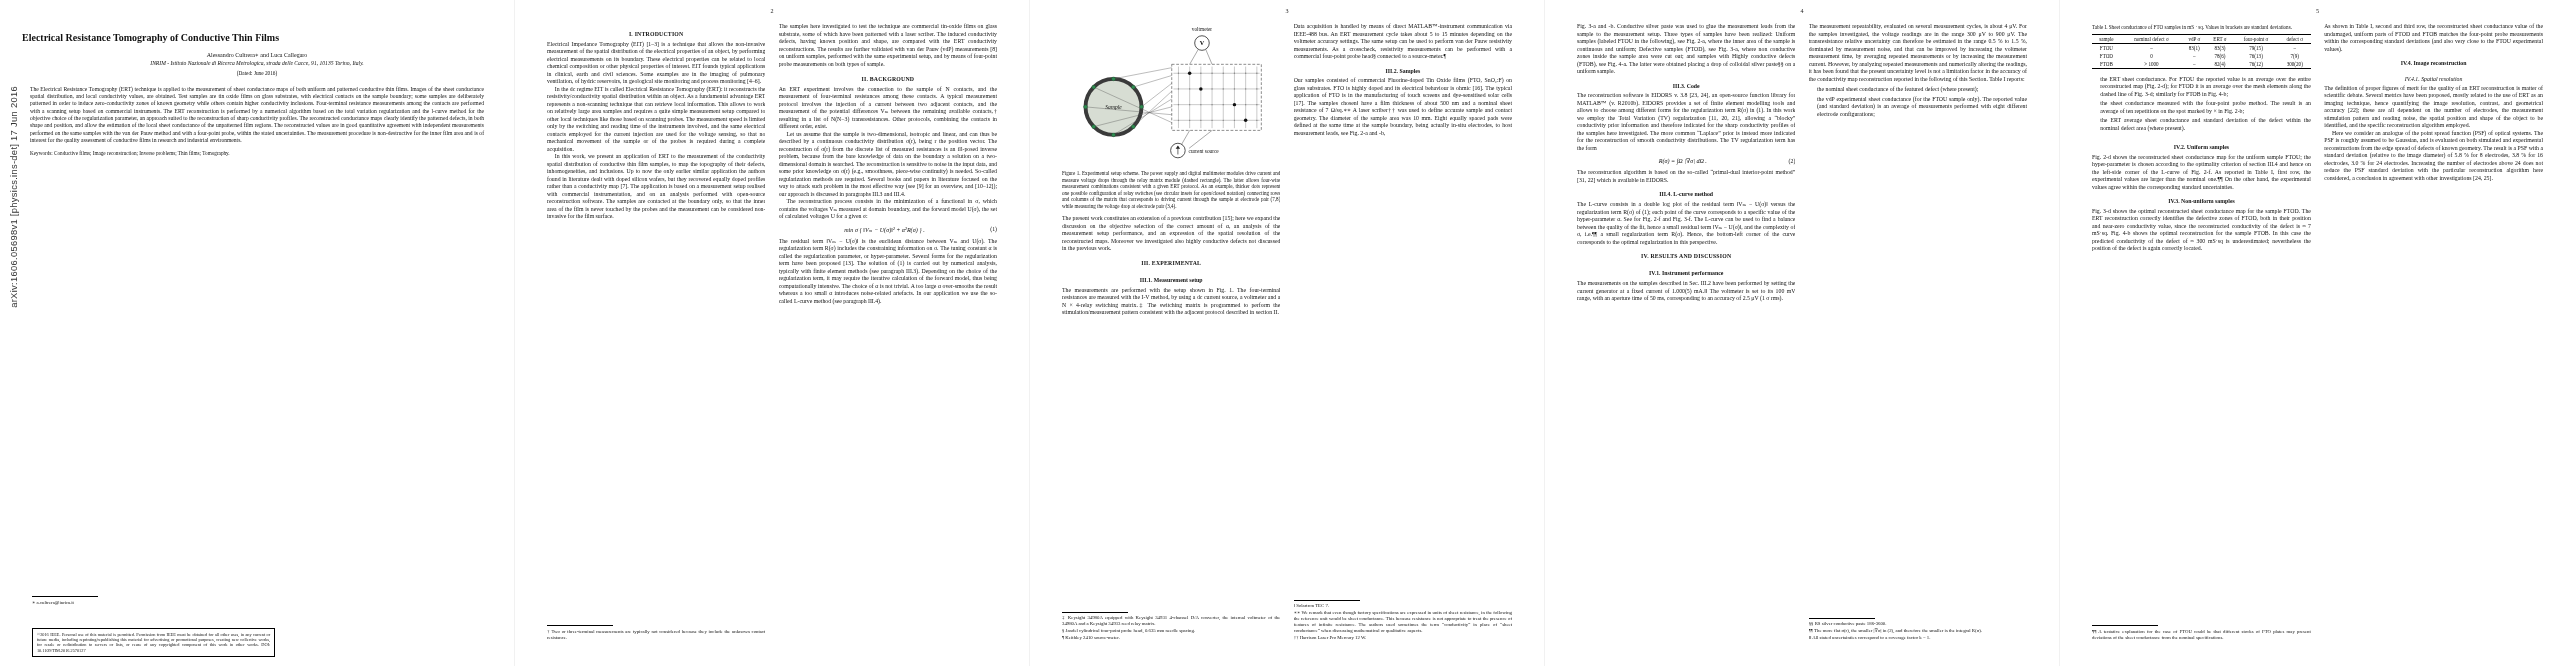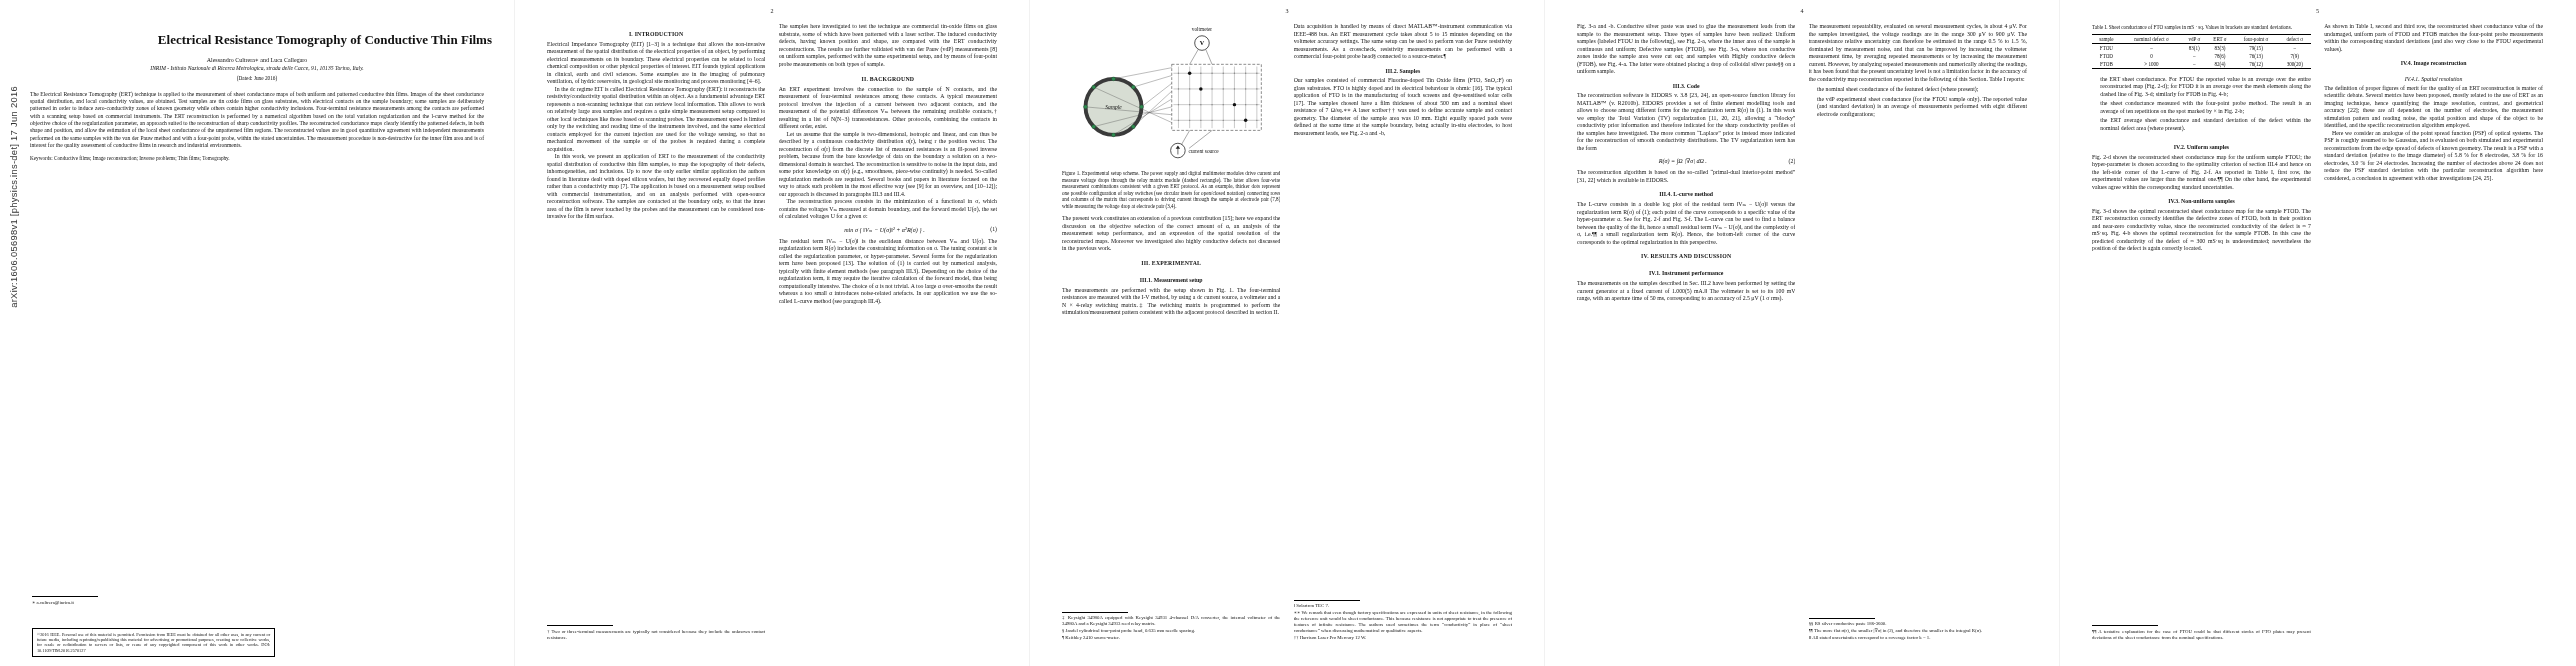--- a/index.html
+++ b/index.html
@@ -29,21 +29,21 @@
   .figwrap{margin:1.1px 0 1.1px;}
   .figwrap svg{display:block;width:100%;height:auto;}
   .tablecap{font-size:5.1px;line-height:6.6px;text-align:justify;margin:1.1px 0 2.8px;}
   table.tbl{width:100%;border-collapse:collapse;font-size:5.1px;line-height:6.4px;
             border-top:0.8px solid #000;border-bottom:0.8px solid #000;margin-bottom:4.4px;}
   table.tbl th{font-weight:normal;padding:0.8px 1.7px;border-bottom:0.6px solid #000;text-align:center;white-space:nowrap;}
   table.tbl td{padding:0.8px 1.7px;text-align:center;white-space:nowrap;}
   
   .arxiv{position:absolute;left:7.8px;top:86px;writing-mode:vertical-rl;transform:rotate(180deg);
          font-family:"Liberation Sans","DejaVu Sans",sans-serif;font-size:9.4px;letter-spacing:0.3px;color:#333;}
-  .p1-title{text-align:right;font-weight:bold;font-size:13px;margin:32px 22px 0;}
+  .p1-title{text-align:left;font-weight:bold;font-size:10px;margin:32px 22px 0;}
   .p1-authors{text-align:center;font-size:6px;margin-top:8.3px;}
   .p1-affil{text-align:center;font-style:italic;font-size:5.6px;margin-top:2.2px;}
   .p1-date{text-align:center;font-size:5.3px;margin-top:3.9px;}
   .p1-abstract{margin:9.4px 30px 0;font-size:5.6px;line-height:7.3px;text-align:justify;}
   .p1-keywords{margin:6.1px 30px 0;font-size:5.2px;line-height:6.7px;text-align:left;}
   .p1-foot{position:absolute;left:32px;bottom:62px;font-size:4.9px;}
   .p1-foot .fnrule{margin-bottom:2.2px;}
   .p1-copyright{position:absolute;left:32px;bottom:10px;width:243px;border:0.6px solid #000;
                 padding:2.8px 3.9px;font-size:4.3px;line-height:5.4px;text-align:justify;box-sizing:border-box;}
 </style>

